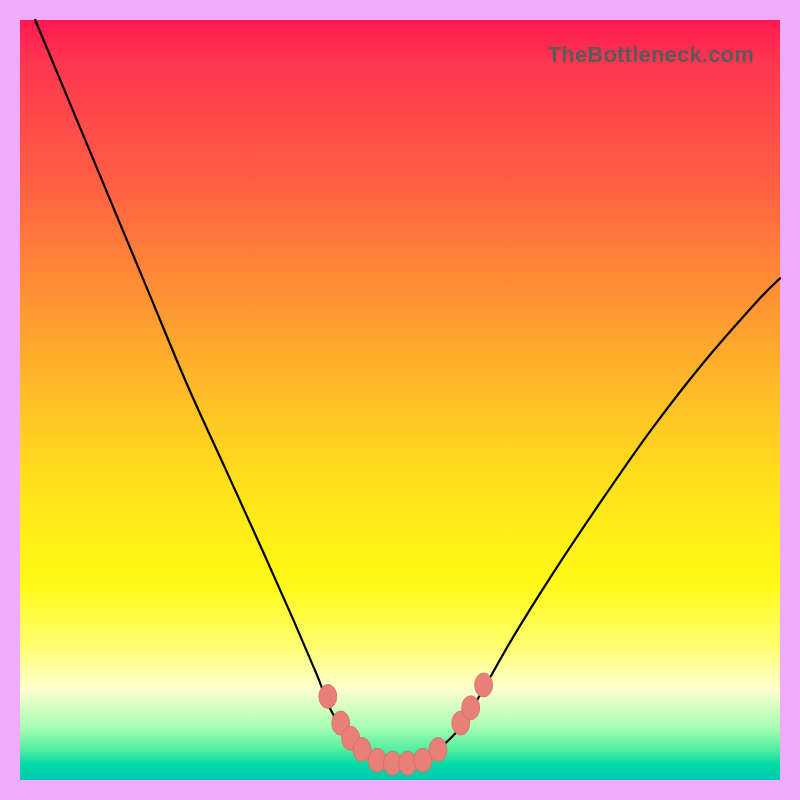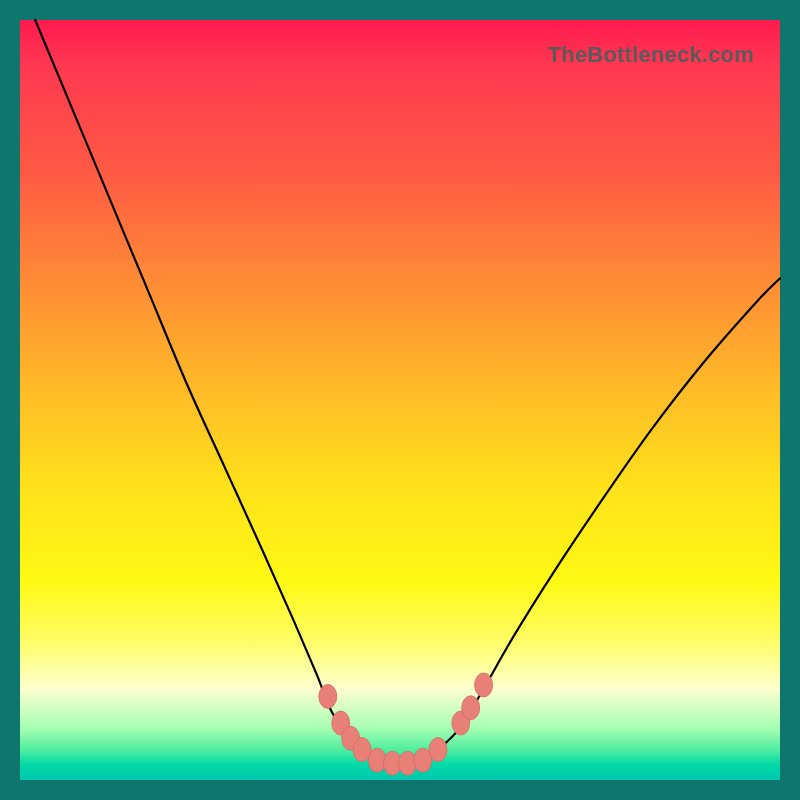--- a/index.html
+++ b/index.html
@@ -1,21 +1,21 @@
 <!DOCTYPE html>
 <html><head>
 <meta charset="utf-8">
 <style>
   * { margin: 0; padding: 0; box-sizing: border-box; }
   html, body { width: 800px; height: 800px; overflow: hidden; background: #000; }
   .frame {
     position: relative;
     width: 800px;
     height: 800px;
-    background: #0f766e;
+    background: #f0abfc;
   }
   .plot-area {
     position: absolute;
     left: 20px;
     top: 20px;
     width: 760px;
     height: 760px;
     background: linear-gradient(to bottom,
       #ff1a4f 0%,
       #ff3850 6%,

